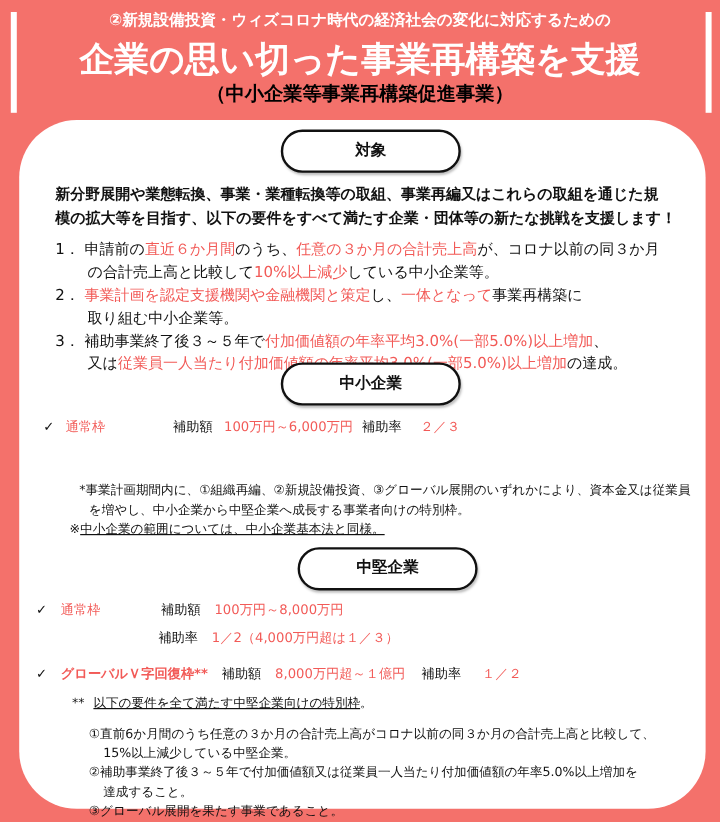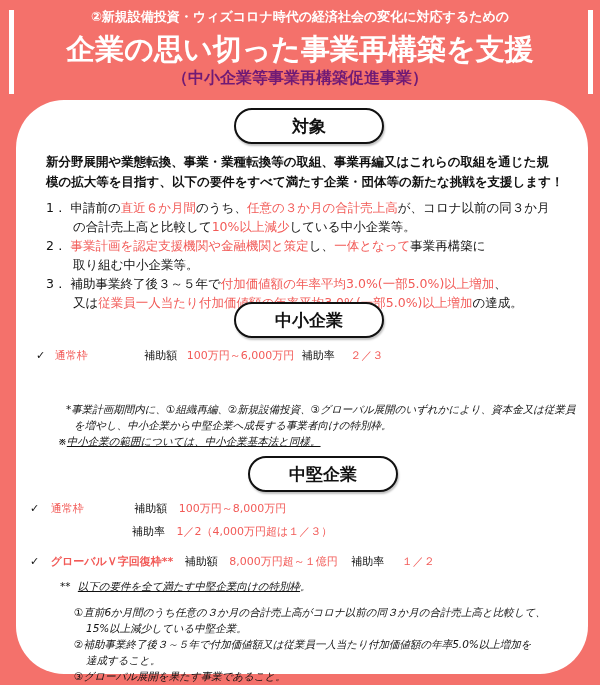--- a/index.html
+++ b/index.html
@@ -16,37 +16,37 @@
   .hdr-sub {
     position: absolute; top: 8px; left: 0; width: 600px; text-align: center;
     color: #fff; font-weight: bold; font-size: 13px; letter-spacing: 0px;
   }
   .hdr-title {
     position: absolute; top: 30px; left: 0; width: 600px; text-align: center;
     color: #fff; font-weight: bold; font-size: 29px; letter-spacing: 0px;
   }
   .hdr-paren {
     position: absolute; top: 68px; left: 0; width: 600px; text-align: center;
-    color: #701a75; font-weight: bold; font-size: 16px;
+    color: #000000; font-weight: bold; font-size: 16px;
   }
   .card {
     position: absolute; left: 16px; top: 100px; width: 572px; height: 574px;
     background: #fff; border-radius: 48px;
   }
   .pill {
     position: absolute; width: 146px; height: 32px; border: 2px solid #111;
     border-radius: 18px; background: #fff; text-align: center; line-height: 32px;
-    font-weight: bold; font-size: 17px; box-shadow: 1px 2px 2px rgba(0,0,0,0.25);
+    font-weight: bold; font-size: 13px; box-shadow: 1px 2px 2px rgba(0,0,0,0.25);
   }
   .red { color: #f25a57; }
   .t { position: absolute; white-space: nowrap; }
   .intro { font-weight: bold; font-size: 12.5px; line-height: 20px; }
   .req { font-size: 12.5px; line-height: 19px; }
   .row { font-size: 11px; line-height: 22px; }
-  .note { font-size: 10.5px; line-height: 16px; font-style: italic; }
+  .note { font-size: 10.5px; line-height: 16px; }
   .u { text-decoration: underline; }
   .check { font-weight: bold; }
 </style>
 </head>
 <body>
 
 <div class="vbar left"></div>
 <div class="vbar right"></div>
 <div class="hdr-sub">②新規設備投資・ウィズコロナ時代の経済社会の変化に対応するための</div>
 <div class="hdr-title">企業の思い切った事業再構築を支援</div>

